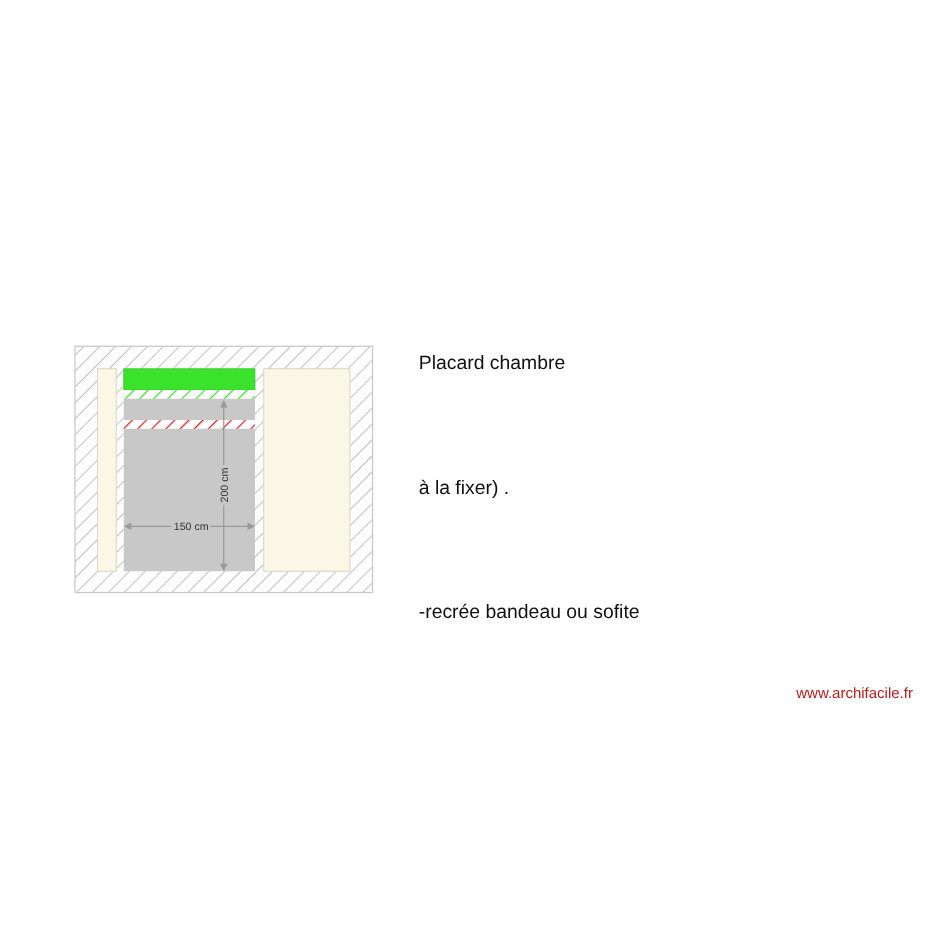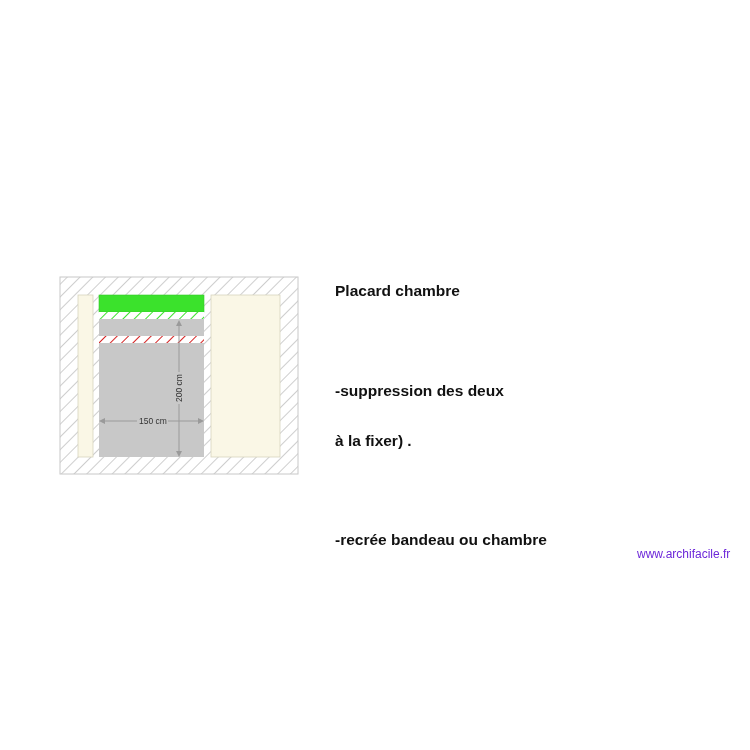--- a/index.html
+++ b/index.html
@@ -1,20 +1,20 @@
 <!DOCTYPE html>
 <html><head>
 <meta charset="utf-8">
 <style>
   html,body{margin:0;padding:0;background:#ffffff;}
   body{width:750px;height:750px;position:relative;overflow:hidden;font-family:"Liberation Sans",sans-serif;}
   .plan{position:absolute;left:0;top:0;width:750px;height:750px;}
   .notes{position:absolute;left:335px;top:250px;font-size:15.5px;line-height:16.6px;color:#111;white-space:pre;}
-  .notes .line{display:block;height:16.6px;font-weight:bold;}
-  .credit{position:absolute;left:637px;top:547px;font-size:12px;color:#6d28d9;}
+  .notes .line{display:block;height:16.6px;}
+  .credit{position:absolute;left:637px;top:547px;font-size:12px;color:#b91c1c;}
   .dim-label{font-family:"Liberation Sans",sans-serif;font-size:8.5px;fill:#333;}
 </style>
 </head>
 <body>
 
 <svg class="plan" viewBox="0 0 750 750" xmlns="http://www.w3.org/2000/svg">
   <defs>
     <pattern id="hatchWall" patternUnits="userSpaceOnUse" width="9" height="9" patternTransform="rotate(45)">
       <rect width="9" height="9" fill="#ffffff"></rect>
       <line x1="0" y1="0" x2="0" y2="9" stroke="#b3b3b3" stroke-width="1.3"></line>
@@ -56,24 +56,23 @@
     <polygon points="99,421 105,418 105,424" fill="#9a9a9a"></polygon>
     <polygon points="204,421 198,418 198,424" fill="#9a9a9a"></polygon>
     <rect x="137" y="415" width="31" height="11" fill="#c8c8c8"></rect>
     <text class="dim-label" x="139" y="424">150 cm</text>
   </g>
 </svg>
 
 <div class="notes">
   <span class="line">Placard chambre</span>
   <span class="line"></span>
-  <span class="line">-suppression des deux</span>
   <span class="line">à la fixer) .</span>
   <span class="line"></span>
-  <span class="line">-recrée bandeau ou chambre</span>
+  <span class="line">-recrée bandeau ou sofite</span>
   
   
   
   
   
 </div>
 
 <div class="credit">www.archifacile.fr</div>
 
 </body></html>

